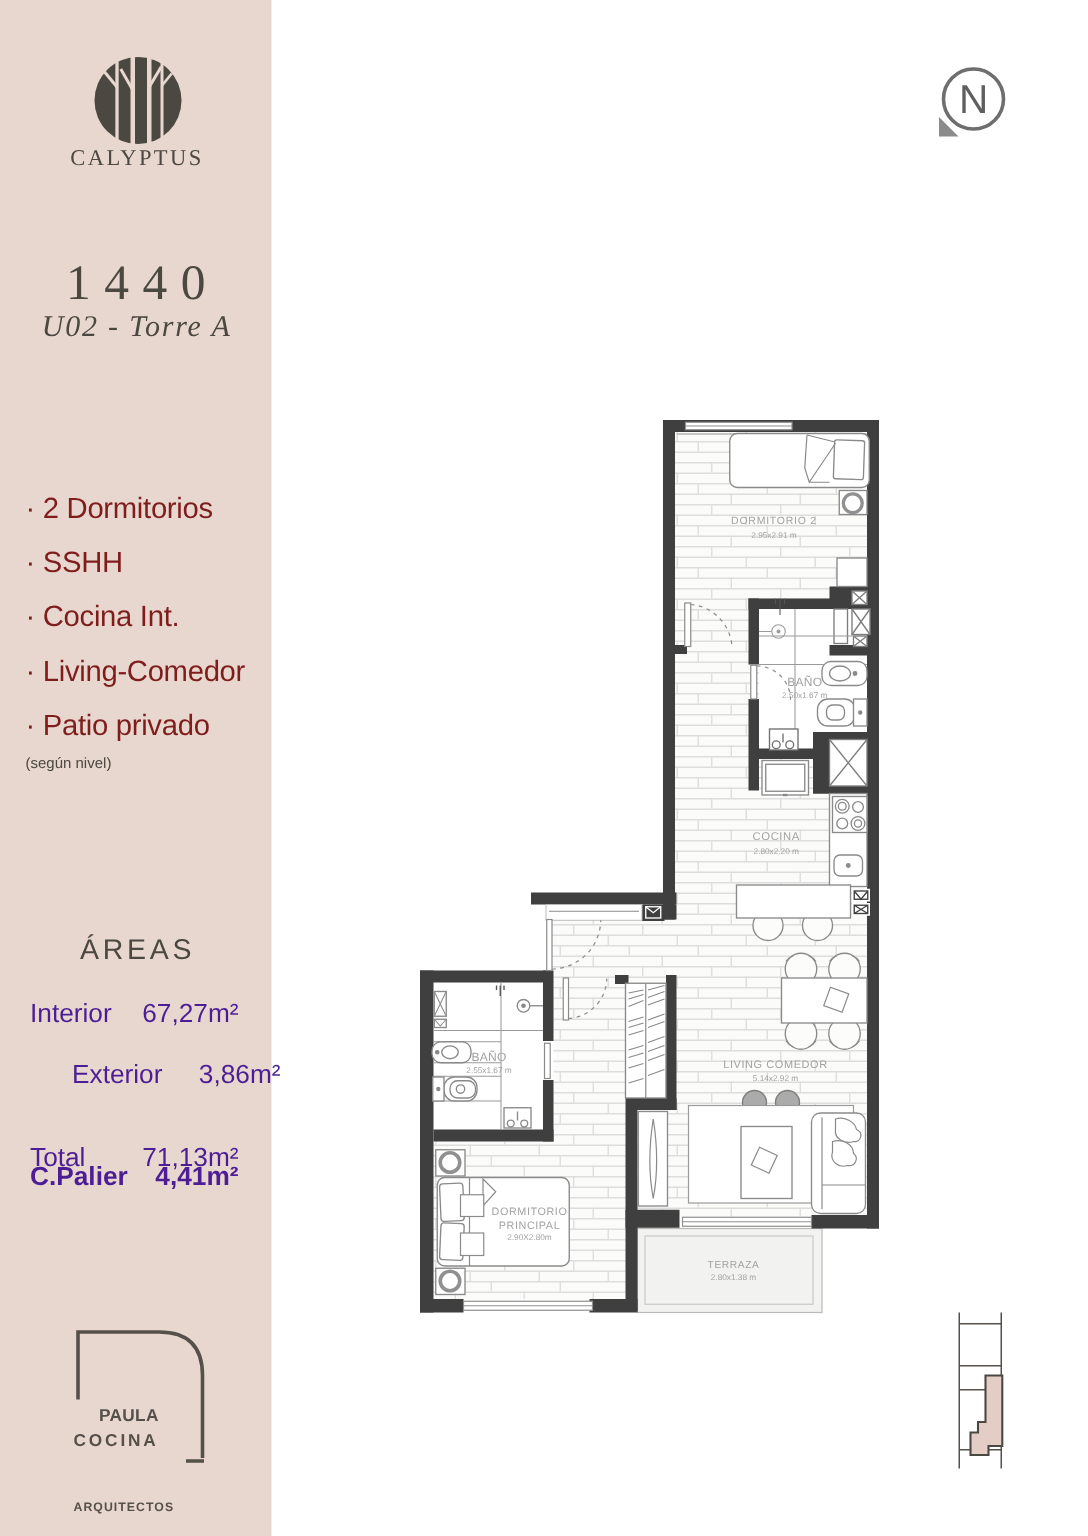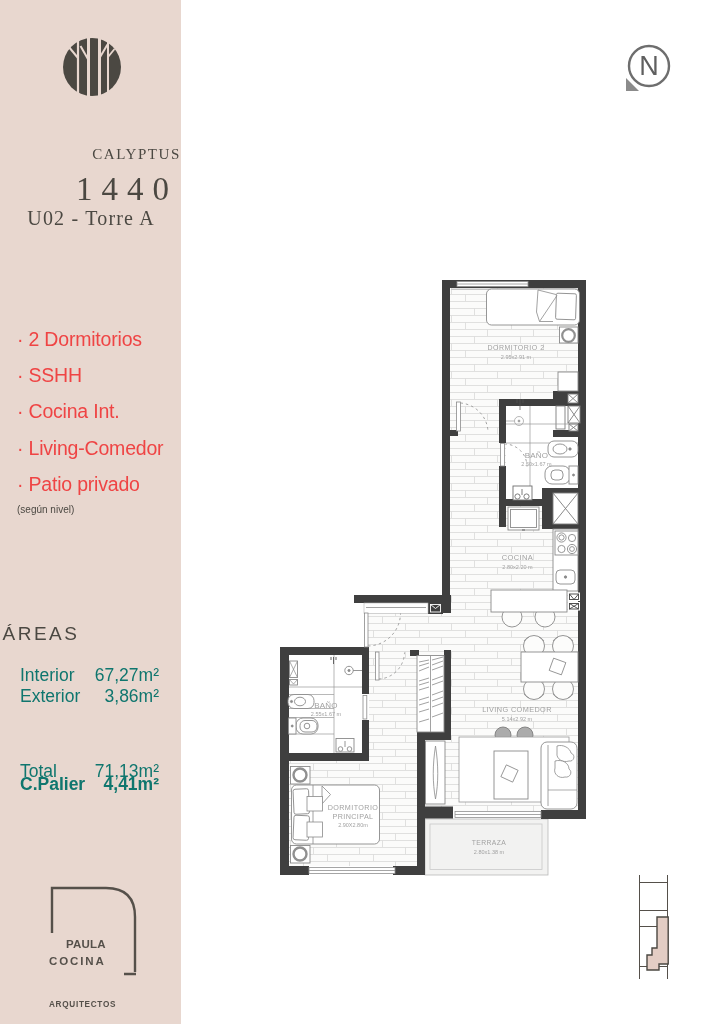--- a/index.html
+++ b/index.html
@@ -1,24 +1,24 @@
 <!DOCTYPE html>
 <html><head>
 <meta charset="utf-8">
 <style>
   html,body{margin:0;padding:0;}
   body{width:725px;height:1024px;background:#fff;font-family:"Liberation Sans",sans-serif;position:relative;overflow:hidden;}
   #sidebar{position:absolute;left:0;top:0;width:181px;height:1024px;background:#e8d7cf;}
-  #calyptus{position:absolute;left:0;top:98px;width:181px;text-align:right;font-family:"Liberation Serif",serif;font-size:15px;letter-spacing:1.6px;text-indent:1.6px;color:#4b4842;margin-top:48px;}
-  #num1440{position:absolute;left:0;top:171px;width:181px;text-align:center;font-family:"Liberation Serif",serif;font-size:33px;letter-spacing:9px;text-indent:9px;color:#4b4842;padding-left:32px;}
-  #torre{position:absolute;left:0;top:207px;width:181px;text-align:center;font-family:"Liberation Serif",serif;font-size:20px;letter-spacing:1.2px;text-indent:1.2px;color:#4b4842;}
-  #feats{position:absolute;left:17px;top:321px;font-size:19.5px;color:#ef4444;line-height:36.2px;white-space:nowrap;letter-spacing:-0.2px;}
+  #calyptus{position:absolute;left:0;top:98px;width:181px;text-align:center;font-family:"Liberation Serif",serif;font-size:15px;letter-spacing:1.6px;text-indent:1.6px;color:#4b4842;}
+  #num1440{position:absolute;left:0;top:171px;width:181px;text-align:center;font-family:"Liberation Serif",serif;font-size:33px;letter-spacing:9px;text-indent:9px;color:#4b4842;}
+  #torre{position:absolute;left:0;top:207px;width:181px;text-align:center;font-family:"Liberation Serif",serif;font-size:20px;letter-spacing:1.2px;text-indent:1.2px;color:#4b4842;font-style:italic;}
+  #feats{position:absolute;left:17px;top:321px;font-size:19.5px;color:#7f1d1d;line-height:36.2px;white-space:nowrap;letter-spacing:-0.2px;}
   #segun{position:absolute;left:17px;top:504px;font-size:10px;color:#4b4842;}
-  #areas-h{position:absolute;left:0;top:623px;width:181px;text-align:left;font-size:19px;letter-spacing:2.5px;text-indent:2.5px;color:#4b4842;}
-  .arow{position:absolute;left:20px;width:139px;font-size:17.5px;color:#0f766e;white-space:nowrap;}
+  #areas-h{position:absolute;left:0;top:623px;width:181px;text-align:center;font-size:19px;letter-spacing:2.5px;text-indent:2.5px;color:#4b4842;}
+  .arow{position:absolute;left:20px;width:139px;font-size:17.5px;color:#4c1d95;white-space:nowrap;}
   .arow .v{float:right;}
   #pd{position:absolute;left:49px;top:935.5px;font-size:11.5px;font-weight:bold;color:#55504a;line-height:17.2px;letter-spacing:0.2px;text-align:right;}
   #pd .dlb{letter-spacing:1.9px;}
   #arq{position:absolute;left:49px;top:968px;font-size:8.2px;font-weight:bold;color:#55504a;letter-spacing:0.7px;margin-top:32px;}
   svg text{font-family:"Liberation Sans",sans-serif;}
 </style>
 </head>
 <body>
 <div id="sidebar"></div>
 
@@ -41,21 +41,21 @@
 <div id="feats">
   · 2 Dormitorios<br>
   · SSHH<br>
   · Cocina Int.<br>
   · Living-Comedor<br>
   · Patio privado
 </div>
 <div id="segun">(según nivel)</div>
 <div id="areas-h">ÁREAS</div>
 <div class="arow" style="top:665px;">Interior <span class="v">67,27m²</span></div>
-<div class="arow" style="top:686px;">Exterior <span class="v">3,86m²</span></div>
+<div class="arow" style="top:706px;margin-left:28px;">Exterior <span class="v">3,86m²</span></div>
 <div class="arow" style="top:761px;">Total <span class="v">71,13m²</span></div>
 <div class="arow" style="top:774px;font-weight:bold;">C.Palier <span class="v">4,41m²</span></div>
 
 <svg style="position:absolute;left:0;top:880px;" width="181" height="144" viewBox="0 0 181 144">
   <path d="M52,53 L52,8 L106,8 Q135,8 135,37 L135,92 M136,94 L124,94" fill="none" stroke="#55504a" stroke-width="2.4"></path>
 </svg>
 <div id="pd">PAULA<br><span class="dlb">COCINA</span></div>
 <div id="arq">ARQUITECTOS</div>
 
 <svg style="position:absolute;left:615px;top:36px;" width="70" height="70" viewBox="0 0 70 70">

